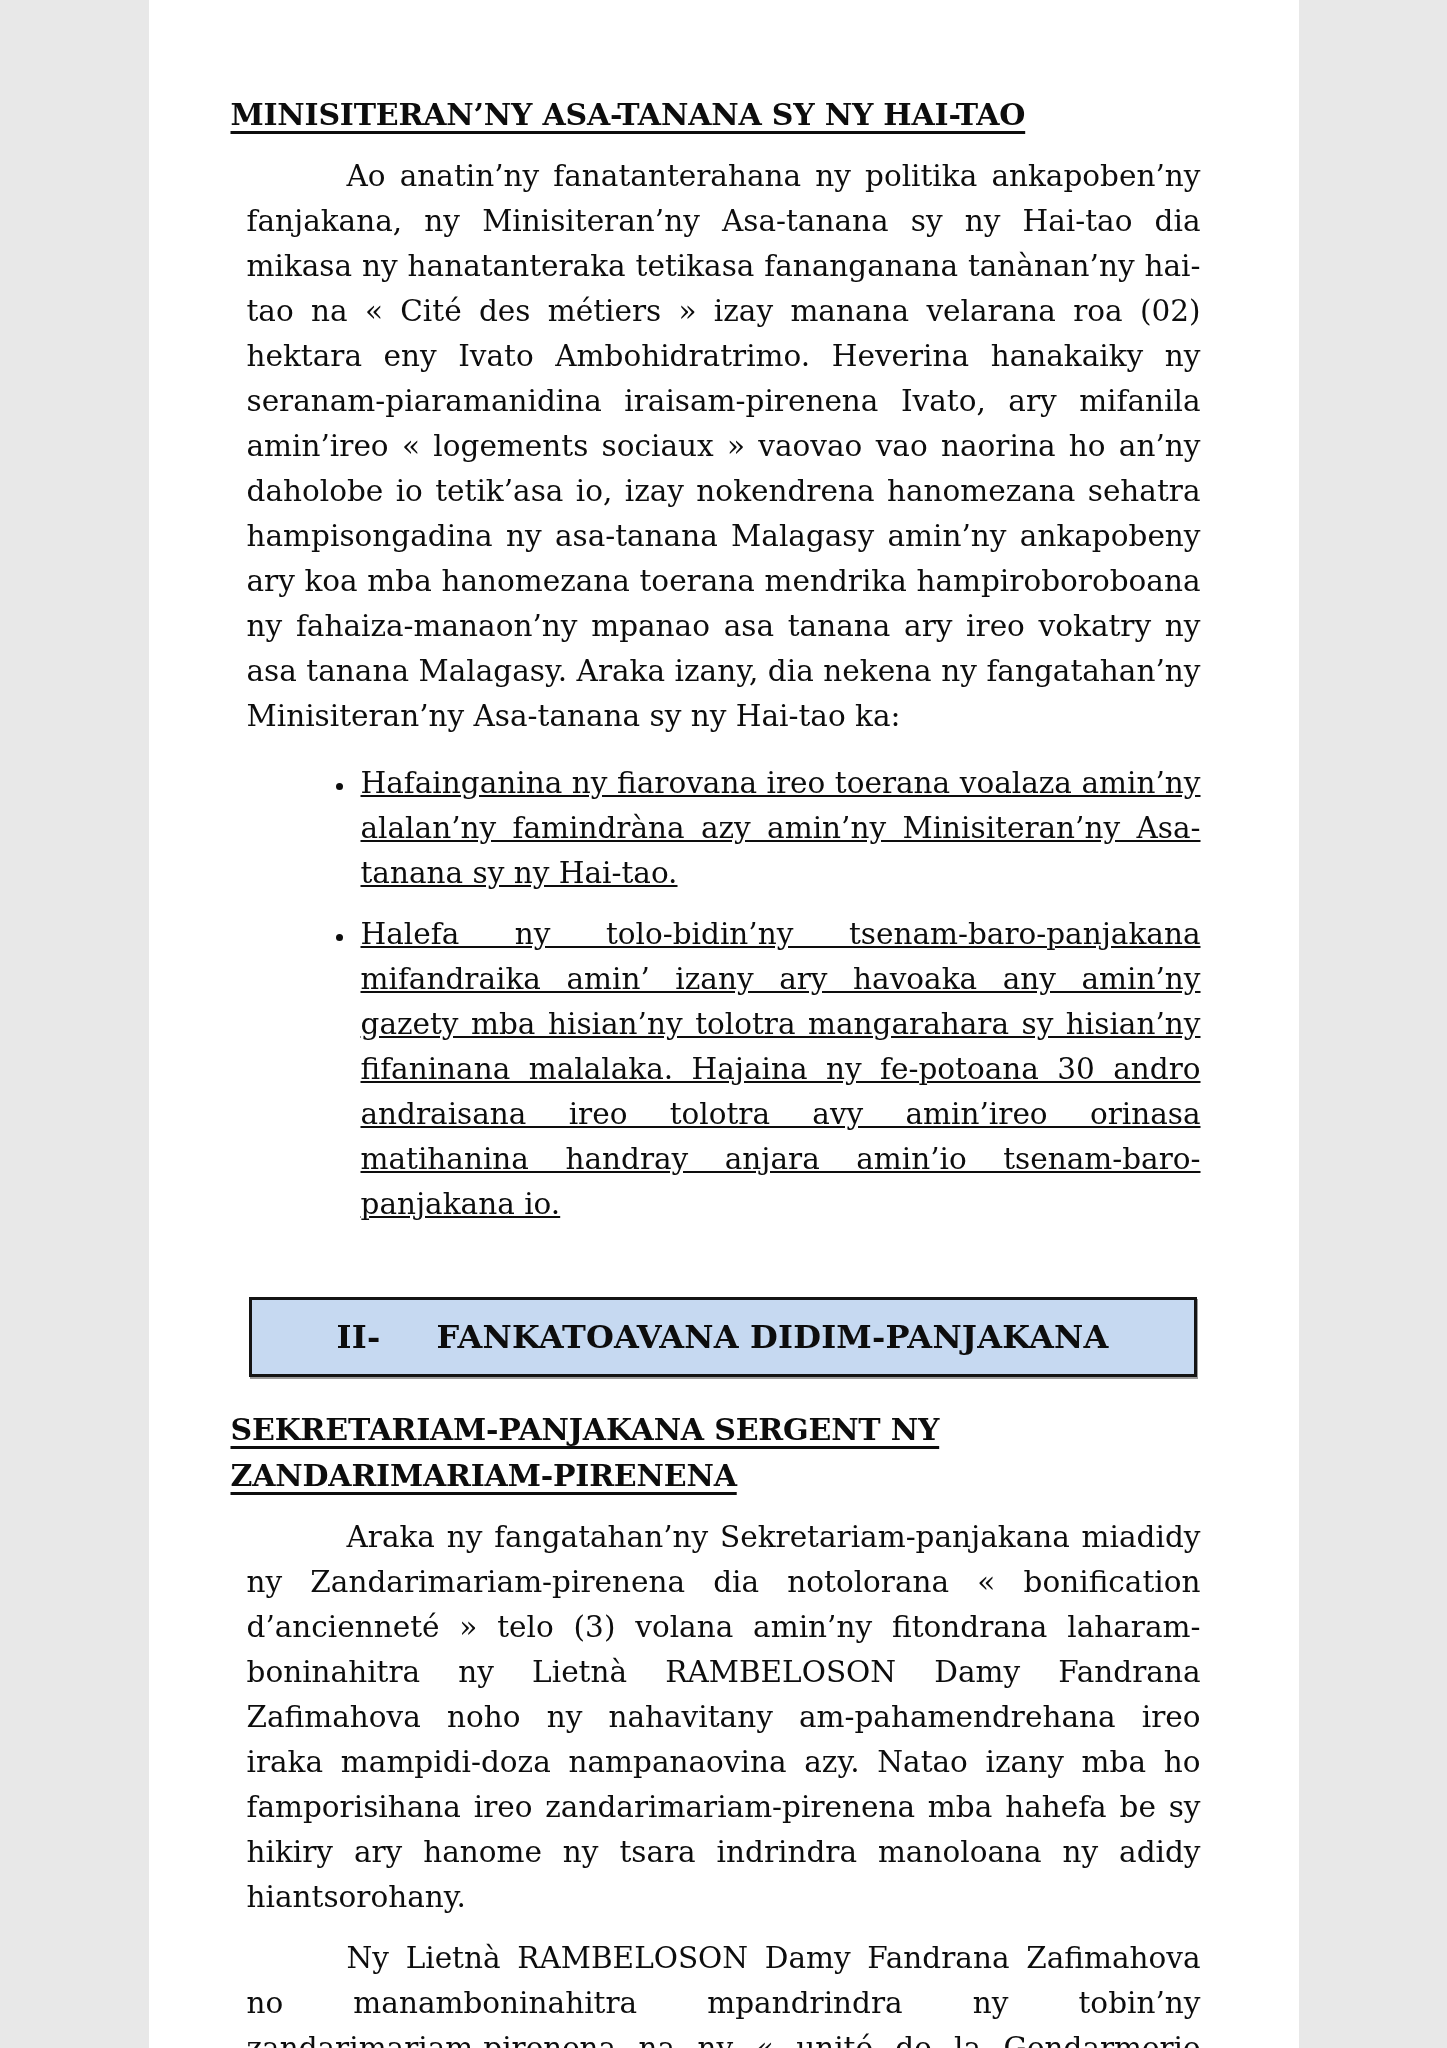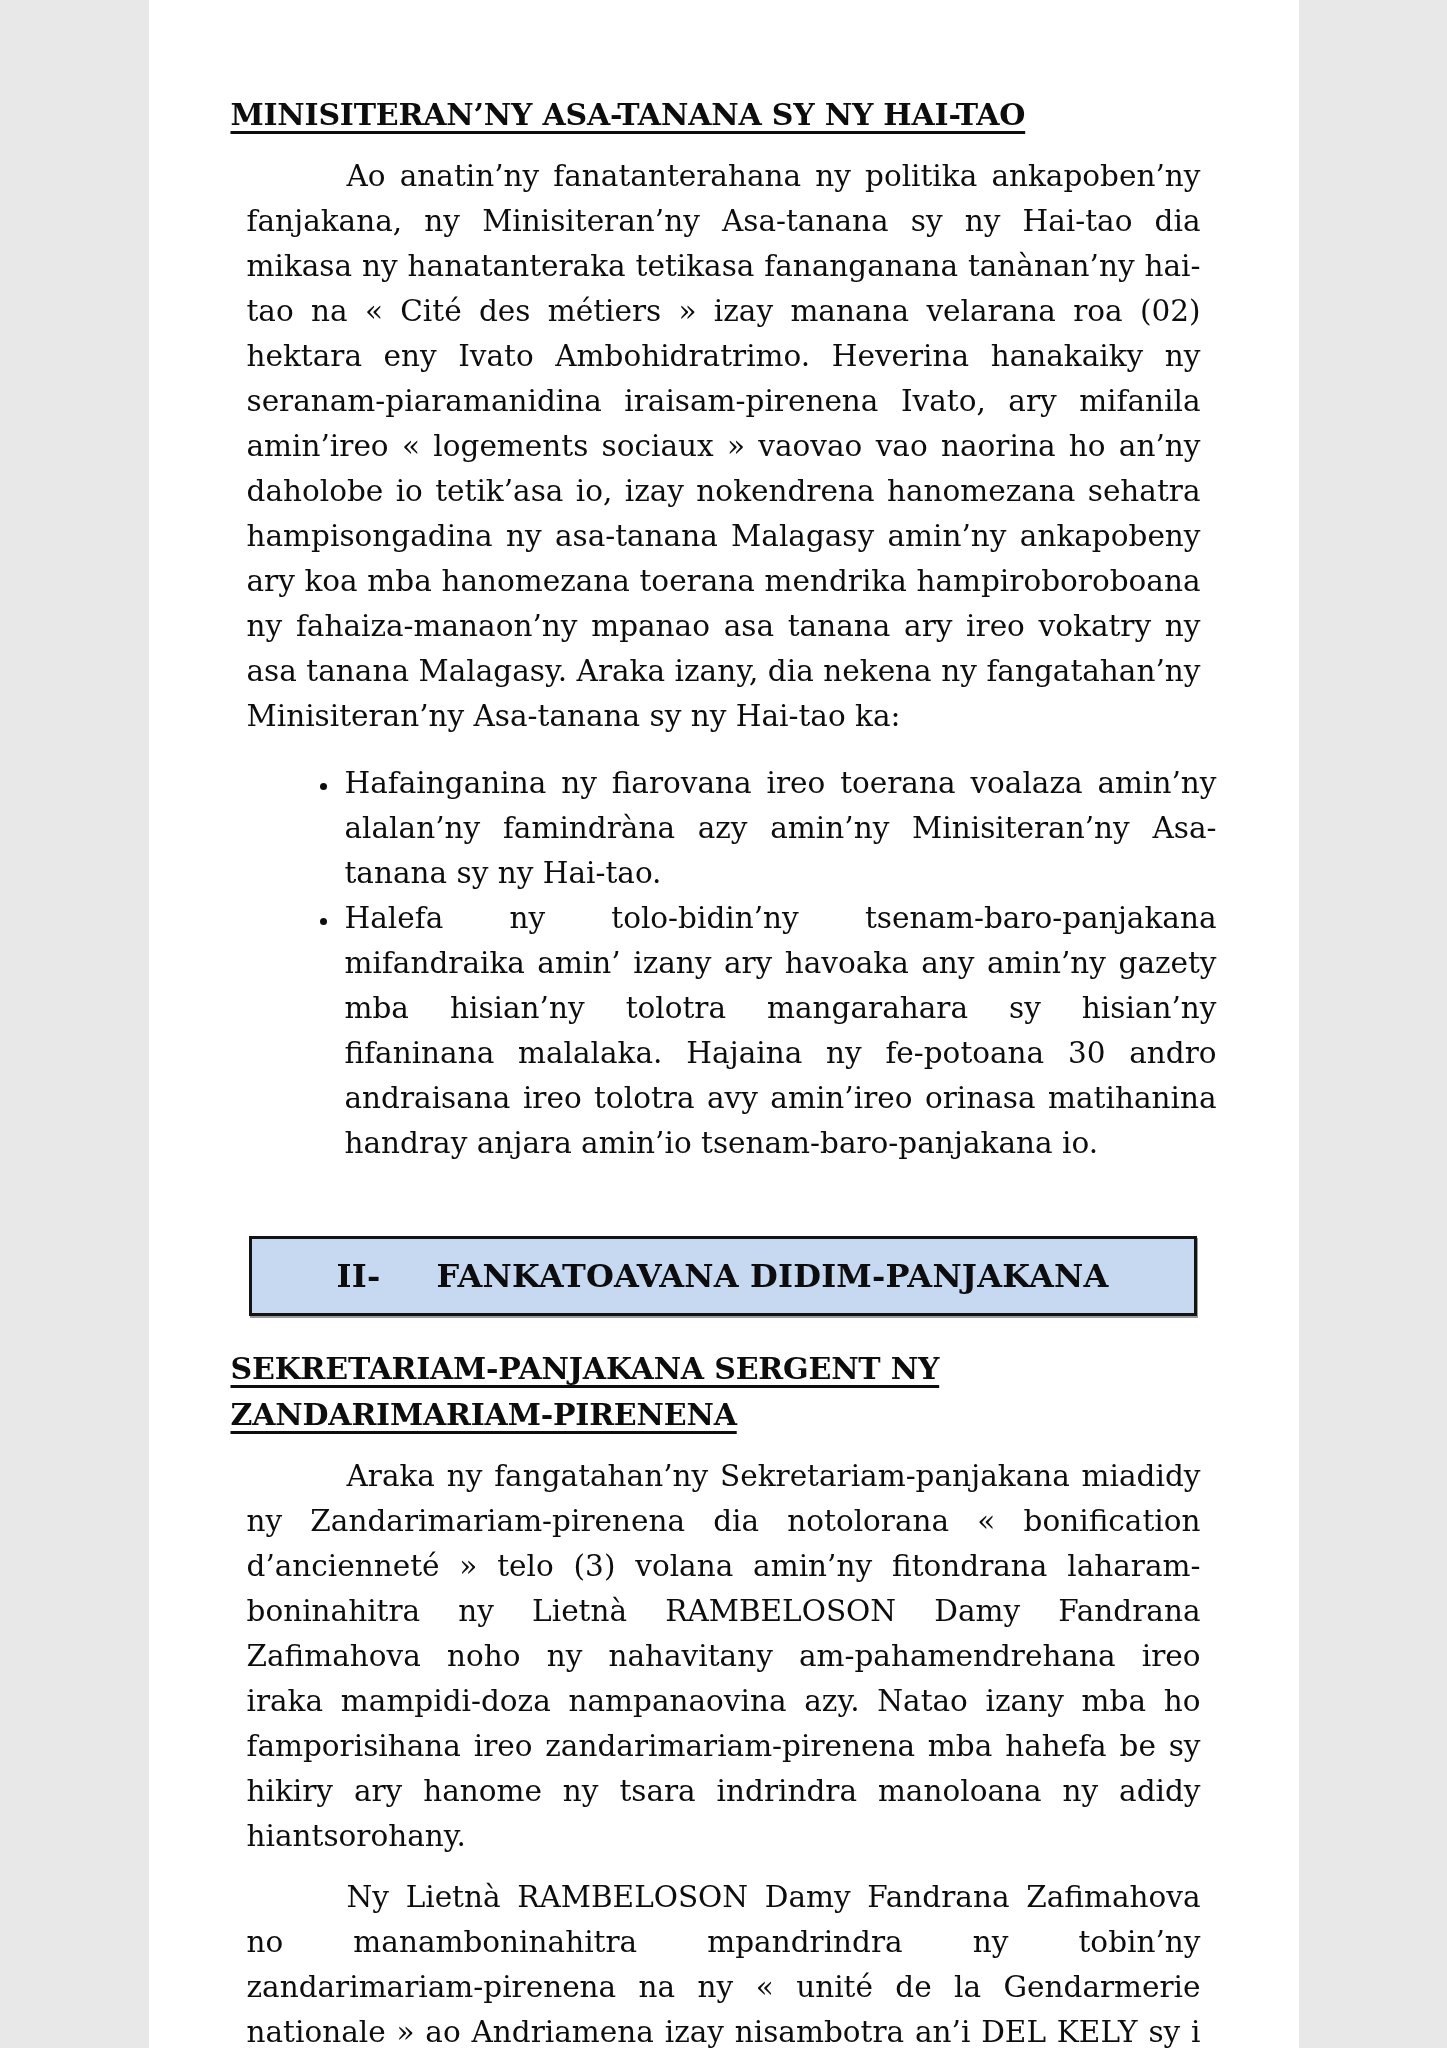--- a/index.html
+++ b/index.html
@@ -37,22 +37,23 @@
     text-align: justify;
     text-indent: 100px;
     margin: 16px;
   }
   ul.decisions {
     margin: 22px 0 0 0;
     padding-left: 110px;
   }
   ul.decisions li {
     text-align: justify;
-    margin: 0;
+    margin: 16px;
     padding-left: 4px;
+    text-decoration: underline;
   }
   ul.decisions li::marker { font-size: 24px; }
   .banner {
     margin: 70px 20px 30px 18px;
     background: #c6d9f1;
     border: 3px solid #141414;
     box-shadow: 1px 2px 0 #9a9a9a;
     text-align: center;
     font-weight: bold;
     font-size: 32px;

